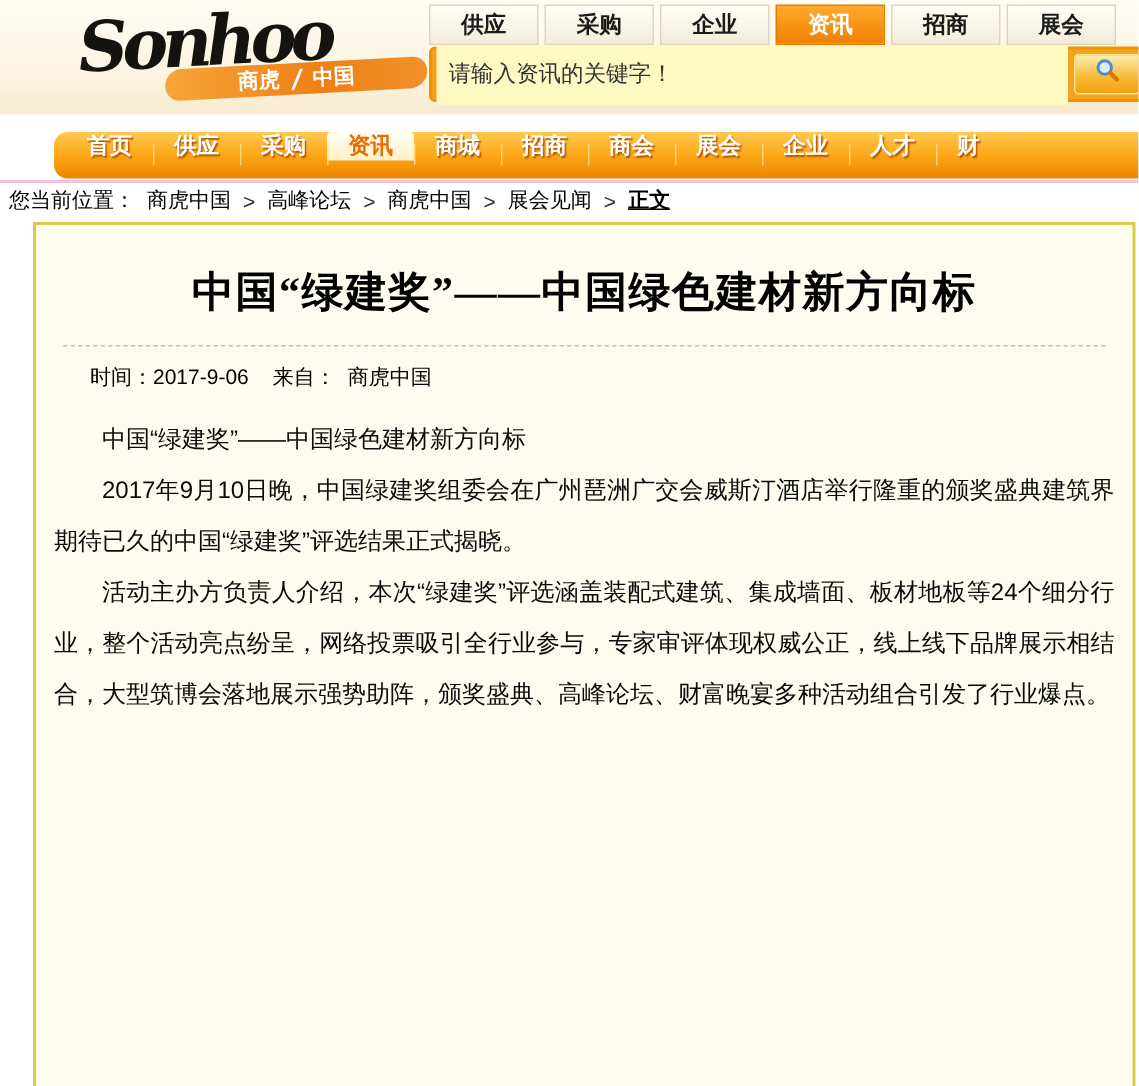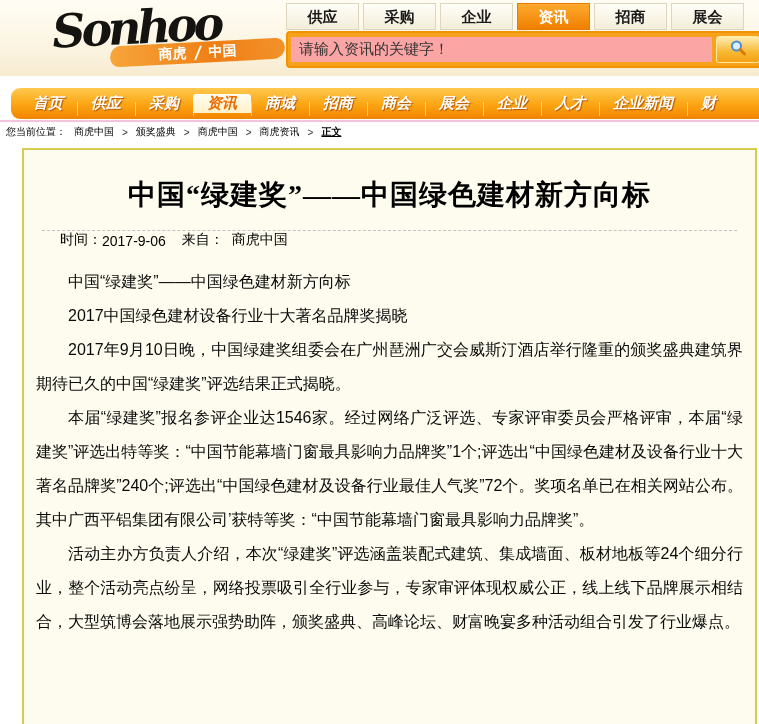--- a/index.html
+++ b/index.html
@@ -23,57 +23,57 @@
 
   .tabs { position: absolute; left: 286px; top: 3px; display: flex; }
   .tab { width: 73px; height: 27px; line-height: 25px; text-align: center; margin-right: 4px;
     background: linear-gradient(#fffef8, #f3edd9); border: 1px solid #ddd5bc;
     font-size: 15px; font-weight: bold; color: #1a1a1a; cursor: pointer; }
   .tab.active { background: linear-gradient(#ffaa2e, #f07f00); border-color: #e87c00; color: #fff; }
 
   .searchbar { position: absolute; left: 286px; top: 31px; right: -6px; height: 37px;
     background: #f7a21c; border: 2px solid #ef9400; border-radius: 4px;
     display: flex; align-items: center; padding: 3px; }
-  .search-input { flex: 1; height: 25px; border: none; outline: none; background: #fca5a5;
+  .search-input { flex: 1; height: 40px; border: none; outline: none; background: #fef9c3;
     font-size: 15px; color: #333; padding-left: 8px; font-family: Liberation Mono, monospace; }
   .search-btn { width: 44px; height: 27px; margin-left: 4px; border: 1px solid #ffe9a0;
     border-radius: 3px; background: linear-gradient(#ffedb0, #f8b832 60%, #f3a114);
     display: flex; align-items: center; justify-content: center; cursor: pointer; }
 
   
-  .nav { position: absolute; top: 88px; left: 11px; right: 0; height: 31px;
+  .nav { position: absolute; top: 88px; left: 36px; right: 0; height: 31px;
     border-radius: 9px 0 0 9px;
     background: linear-gradient(180deg, #ffc94f 0%, #fca githubb 0%, #fba412 55%, #f18300 100%);
     background: linear-gradient(180deg, #ffc94f 0%, #fba412 55%, #f18300 100%);
-    display: flex; align-items: center; padding-left: 8px; overflow: hidden; font-style: italic; }
+    display: flex; align-items: flex-start; padding-left: 8px; overflow: hidden; }
   .nav-item { display: flex; align-items: center; padding: 0 14px; font-size: 15px;
     font-weight: bold; color: #fff; text-shadow: 1px 1px 1px #b35400; cursor: pointer;
     position: relative; white-space: nowrap; }
   .nav-item + .nav-item::before { content: ""; position: absolute; left: 0; top: 8px;
     height: 14px; width: 1px; background: rgba(255, 226, 160, 0.75); }
   .nav-item.active { background: linear-gradient(#fffef4, #fff1c8); color: #ec6c00;
     text-shadow: none; border-radius: 3px 3px 0 0; }
   .nav-underline { position: absolute; top: 120px; left: 0; right: 0; height: 2px;
     background: #f2c3da; }
 
   
-  .breadcrumb { position: absolute; top: 125px; left: 6px; font-size: 10px; color: #000;
+  .breadcrumb { position: absolute; top: 125px; left: 6px; font-size: 14px; color: #000;
     display: flex; align-items: center; gap: 8px; }
   .crumb { cursor: pointer; }
   .crumb-sep { color: #333; }
   .crumb-current { font-weight: bold; text-decoration: underline; }
 
   
   .article { position: absolute; top: 148px; left: 22px; width: 735px; height: 620px;
     background: #fdfcee; border: 2px solid #d9cb52; padding: 0 12px; }
   .article-title { margin-top: 26px; text-align: center; font-size: 28px; font-weight: bold;
     color: #000; font-family: "Liberation Serif", serif; letter-spacing: 1px; }
   .title-sep { margin: 16px 6px 0 6px; border-top: 1px dashed #c3c3c3; }
 
-  .meta-row { display: flex; align-items: flex-end; font-size: 14px;
+  .meta-row { margin-top: 12px; display: flex; align-items: flex-start; font-size: 14px;
     color: #000; padding: 0 8px 0 24px; }
   .share-group { margin-left: auto; display: flex; align-items: center; gap: 7px; }
   .share-item { display: flex; align-items: center; gap: 4px; cursor: pointer; }
   .si { width: 18px; height: 18px; display: inline-flex; align-items: center;
     justify-content: center; font-weight: bold; color: #fff; }
   .si-qzone { border-radius: 50%; background: radial-gradient(#ffe06a 30%, #f5b50a);
     border: 1px solid #3b78c3; font-size: 11px; }
   .si-weibo { border-radius: 3px; background: #fff; border: 1px solid #d8d8d8;
     color: #e6162d; font-size: 14px; line-height: 1; }
   .si-tqq { border-radius: 50%; background: radial-gradient(#6cc3ef 20%, #2e9bd6);
@@ -126,55 +126,52 @@
     <div class="nav-item">首页</div>
     <div class="nav-item">供应</div>
     <div class="nav-item">采购</div>
     <div class="nav-item active">资讯</div>
     <div class="nav-item">商城</div>
     <div class="nav-item">招商</div>
     <div class="nav-item">商会</div>
     <div class="nav-item">展会</div>
     <div class="nav-item">企业</div>
     <div class="nav-item">人才</div>
-    <div class="nav-item">企业新闻</div>
     <div class="nav-item">财</div>
   </div>
   <div class="nav-underline"></div>
 
   <div class="breadcrumb">
     <span>您当前位置：</span>
     <span class="crumb">商虎中国</span>
     <span class="crumb-sep">&gt;</span>
-    <span class="crumb">颁奖盛典</span>
+    <span class="crumb">高峰论坛</span>
     <span class="crumb-sep">&gt;</span>
     <span class="crumb">商虎中国</span>
     <span class="crumb-sep">&gt;</span>
-    <span class="crumb">商虎资讯</span>
+    <span class="crumb">展会见闻</span>
     <span class="crumb-sep">&gt;</span>
     <span class="crumb-current">正文</span>
   </div>
 
   <div class="article">
     <div class="article-title">中国“绿建奖”——中国绿色建材新方向标</div>
     <div class="title-sep"></div>
 
     <div class="meta-row">
       <span>时间：</span>
       <span>2017-9-06</span>
       <span style="width:16px"></span>
       <span>来自：</span>
       <span style="width:8px"></span>
       <span>商虎中国</span>
 
     </div>
 
     <div class="body-text">
       <p>中国“绿建奖”——中国绿色建材新方向标</p>
-      <p>2017中国绿色建材设备行业十大著名品牌奖揭晓</p>
       <p>2017年9月10日晚，中国绿建奖组委会在广州琶洲广交会威斯汀酒店举行隆重的颁奖盛典建筑界期待已久的中国“绿建奖”评选结果正式揭晓。</p>
-      <p>本届“绿建奖”报名参评企业达1546家。经过网络广泛评选、专家评审委员会严格评审，本届“绿建奖”评选出特等奖：“中国节能幕墙门窗最具影响力品牌奖”1个;评选出“中国绿色建材及设备行业十大著名品牌奖”240个;评选出“中国绿色建材及设备行业最佳人气奖”72个。奖项名单已在相关网站公布。其中广西平铝集团有限公司’获特等奖：“中国节能幕墙门窗最具影响力品牌奖”。</p>
       <p>活动主办方负责人介绍，本次“绿建奖”评选涵盖装配式建筑、集成墙面、板材地板等24个细分行业，整个活动亮点纷呈，网络投票吸引全行业参与，专家审评体现权威公正，线上线下品牌展示相结合，大型筑博会落地展示强势助阵，颁奖盛典、高峰论坛、财富晚宴多种活动组合引发了行业爆点。</p>
 
     </div>
   </div>
 
 </div>
 
 </body></html>

